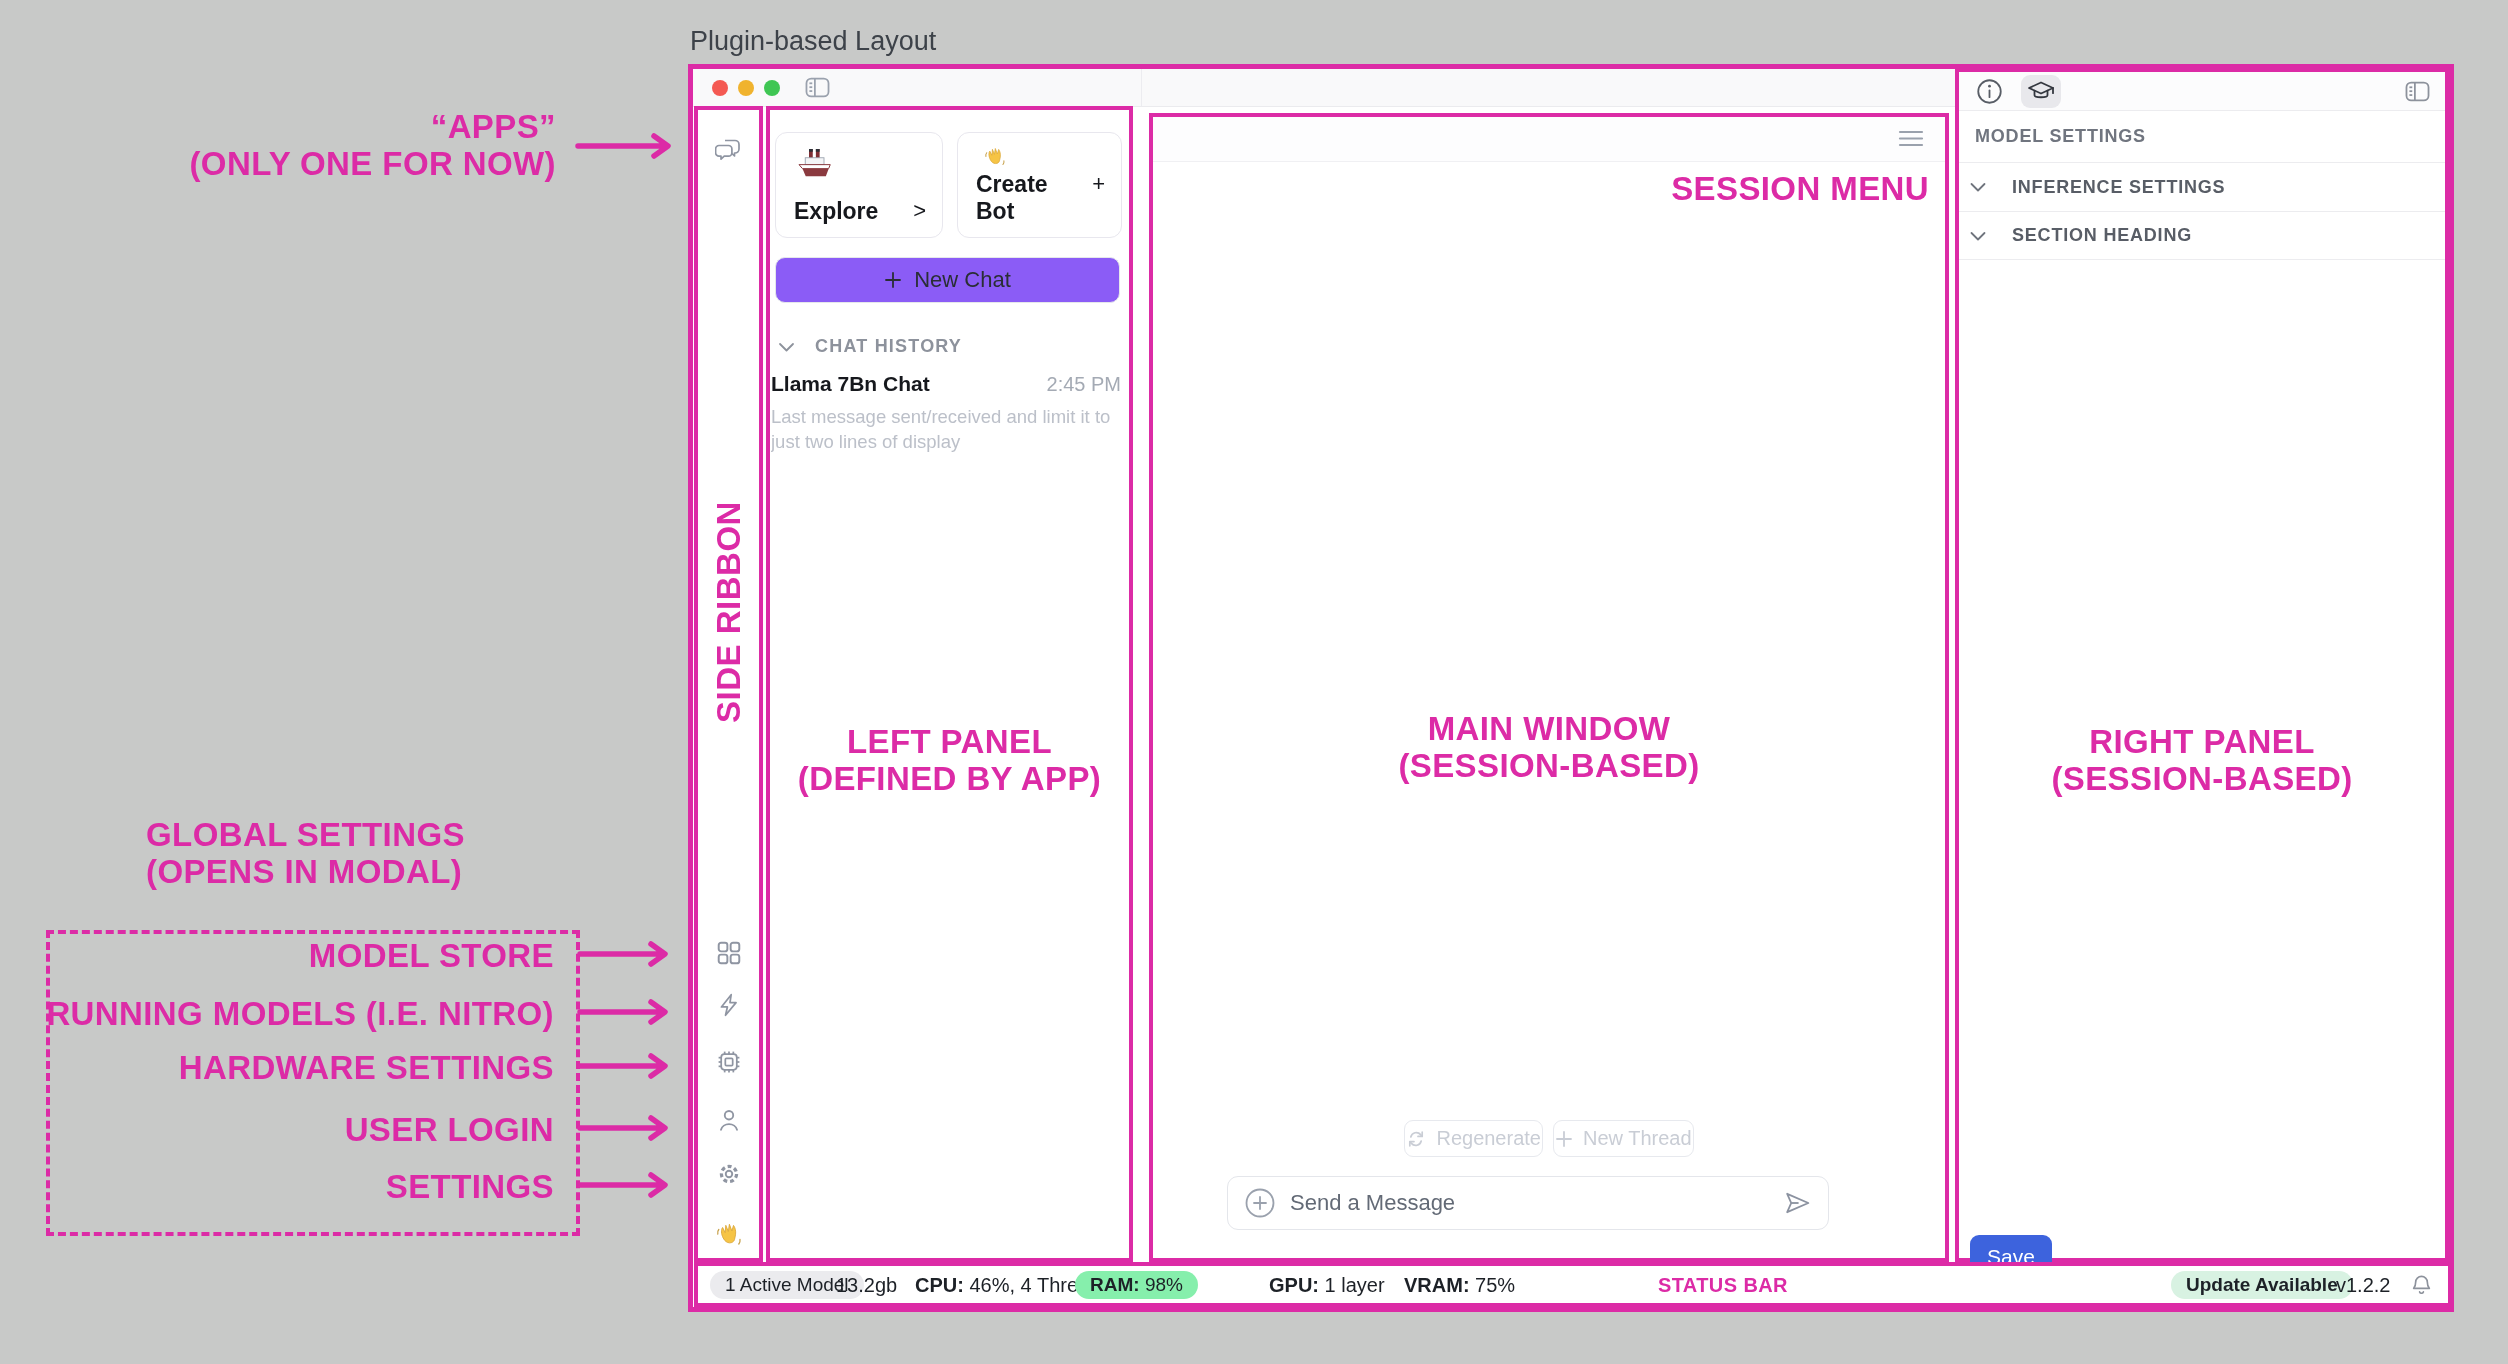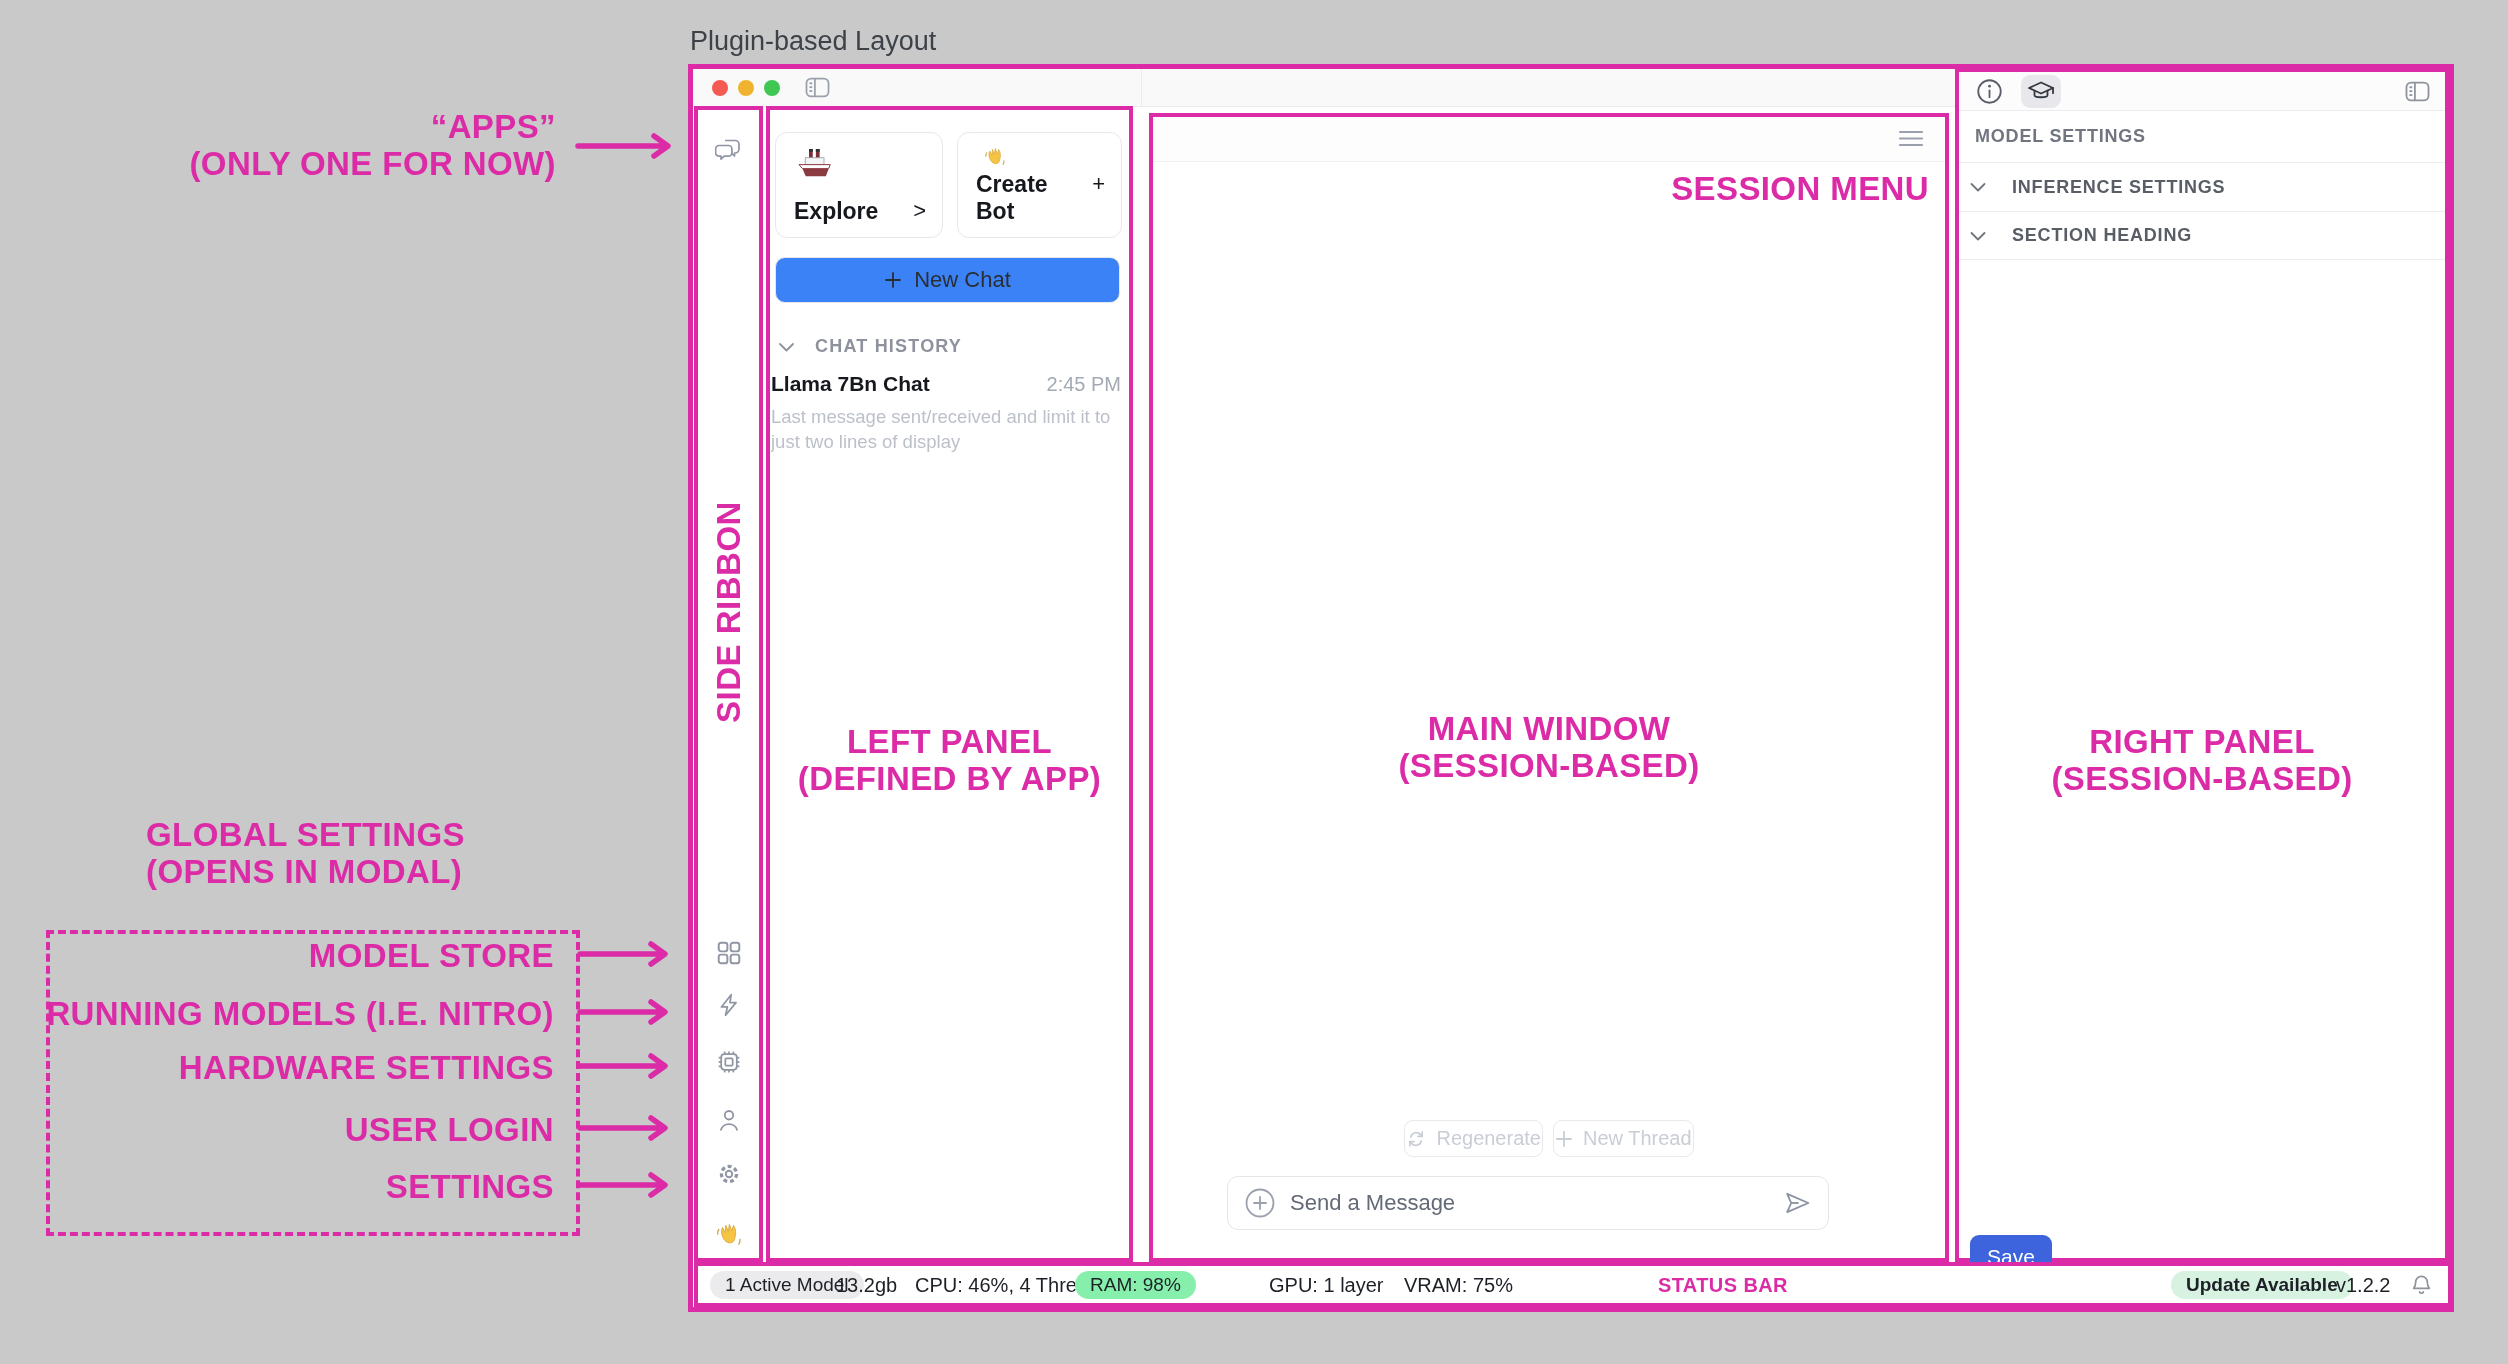--- a/index.html
+++ b/index.html
@@ -61,21 +61,21 @@
     width:168px; height:106px; border:1.5px solid #e8e7ee; border-radius:12px;
     padding:12px 16px 12px 18px; display:flex; flex-direction:column; justify-content:space-between;
     background:#fff;
   }
   .card:last-child{ width:165px; }
   .card-bottom { display:flex; justify-content:space-between; align-items:flex-start; }
   .card-label { font-size:23px; font-weight:600; color:#16181d; }
   .card-affordance { font-size:22px; color:#16181d; }
   .new-chat-btn {
     position:absolute; left:5px; top:147px; width:345px; height:46px;
-    border:1.5px solid #e5e7eb; border-radius:10px; background:#3b82f6;
+    border:1.5px solid #e5e7eb; border-radius:10px; background:#8b5cf6;
     display:flex; align-items:center; justify-content:center; gap:12px;
     font-size:22px; color:#2a2e35;
   }
   .history-header {
     position:absolute; left:8px; top:226px; display:flex; align-items:center; gap:20px;
     color:#8d929c; font-size:18px; font-weight:700; letter-spacing:1.2px;
   }
   .chat-item { position:absolute; left:1px; top:262px; width:356px; }
   .chat-item-top { display:flex; justify-content:space-between; align-items:baseline; padding-right:6px; }
   .chat-title { font-size:21px; font-weight:600; color:#16181d; }
@@ -120,21 +120,21 @@
     background:#3d63dd; color:#fff; border:none; border-radius:9px;
     font-size:21px; font-family:inherit; display:flex; align-items:center; justify-content:center;margin-top:32px;
   }
 
   
   .sb-item { position:absolute; top:50%; transform:translateY(-50%); font-size:20px; white-space:nowrap; }
   .pill { border-radius:14px; padding:3px 15px; font-size:19px; }
   .pill.gray { background:#ebebee; }
   .pill.red { background:#86efac; }
   .pill.green { background:#d8f2e2; font-weight:600; }
-  .b { font-weight:400; }
+  .b { font-weight:700; }
 
   :root { --pink:#dc2ba6; }
 </style>
 </head>
 <body>
 
 <div class="canvas">
 
   <div class="page-title">Plugin-based Layout</div>
 

